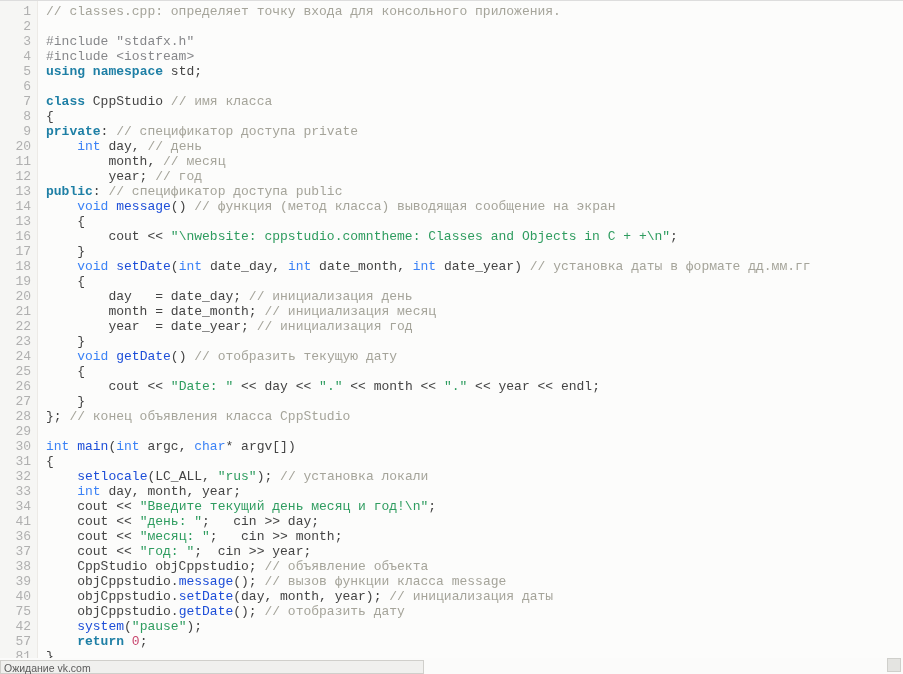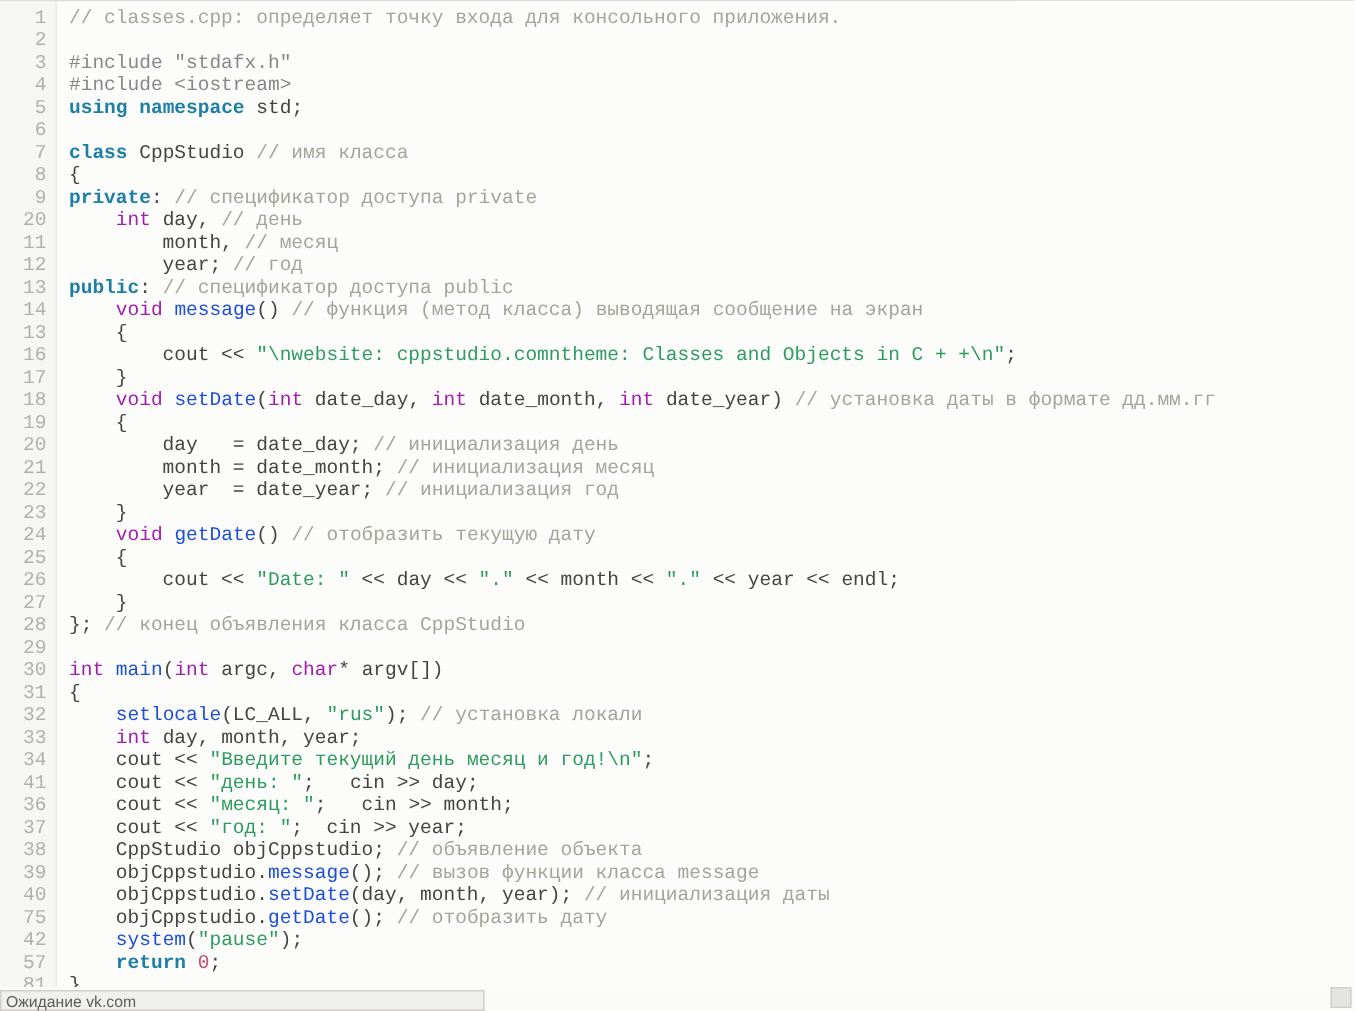--- a/index.html
+++ b/index.html
@@ -42,29 +42,29 @@
     color: #444;
     background: #fcfcfb;
   }
   .code .line {
     display: block;
     height: 15px;
   }
   .tok-comment   { color: #a5a49a; }
   .tok-preproc   { color: #86878a; }
   .tok-keyword   { color: #1e7fa5; font-weight: bold; }
-  .tok-type      { color: #a21caf; }
+  .tok-type      { color: #3b82f6; }
   .tok-call      { color: #1d4ed8; }
   .tok-string    { color: #2e9c5f; }
   .tok-number    { color: #c8466e; }
   .statusbar {
     position: absolute;
     bottom: 0;
     left: 0;
-    width: 323px;
+    width: 424px;
     height: 14px;
     line-height: 14px;
     font-size: 10.5px;
     font-family: Tahoma, Arial, sans-serif;
     color: #5b5b5b;
     background: #f0f0ee;
     border: 1px solid #d0cfcb;
     box-sizing: border-box;
     padding-left: 3px;
   }

